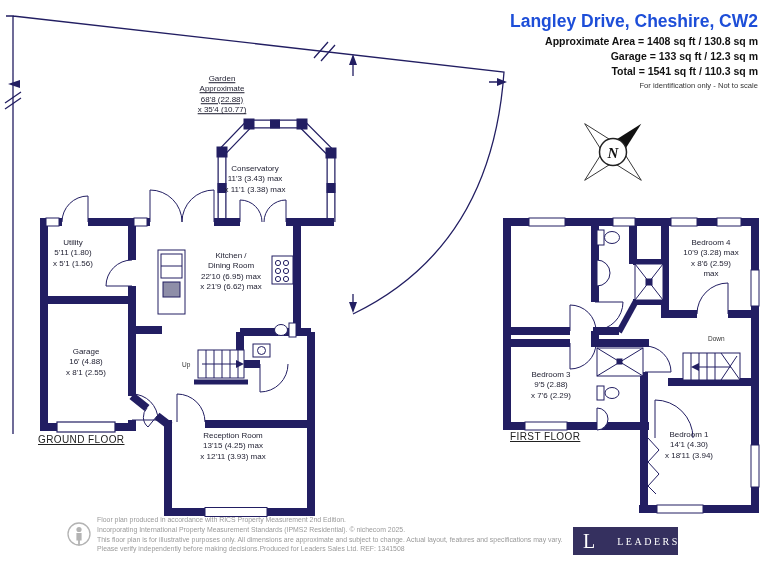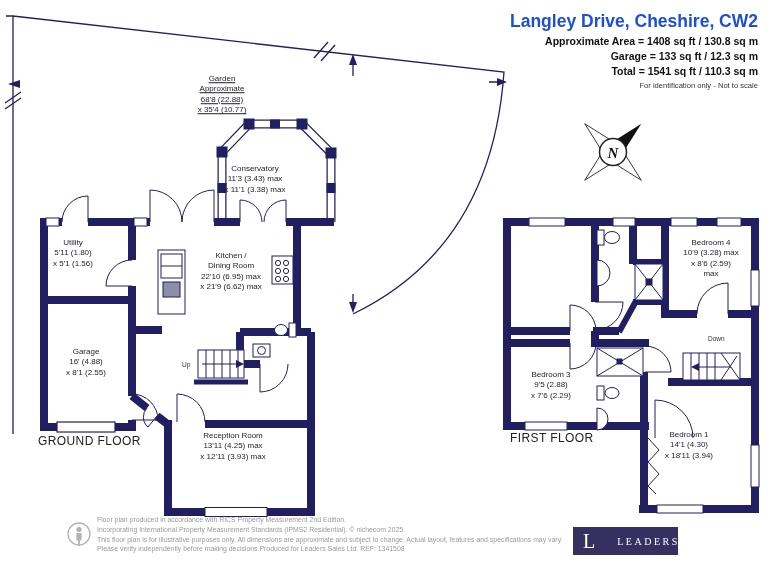--- a/index.html
+++ b/index.html
@@ -1,21 +1,21 @@
 <!DOCTYPE html>
 <html><head>
 <meta charset="utf-8">
 <style>
   html,body{margin:0;padding:0;background:#fff;}
   #page{position:relative;width:768px;height:576px;background:#fff;overflow:hidden;
         font-family:"Liberation Sans", sans-serif;color:#222;}
   .abs{position:absolute;}
   .room-label{white-space:pre-line;text-align:center;font-size:8px;line-height:1.3;
               color:#1c1c2e;transform:translate(-50%,-50%);}
-  .floor-label{font-size:12px;letter-spacing:.4px;color:#222;}
+  .floor-label{font-size:10px;letter-spacing:.4px;color:#222;text-decoration:underline;}
   .tiny-label{font-size:6.5px;color:#333;}
   #header{position:absolute;right:10px;top:11px;text-align:right;}
   #header h1{margin:0;font-size:17.5px;font-weight:bold;color:#1d4ed8;}
   .area-line{font-size:10.5px;font-weight:600;color:#111;margin-top:3px;}
   .note-line{font-size:7.6px;color:#333;margin-top:4px;}
   #footer-text{position:absolute;left:97px;top:515px;width:575px;
                font-size:6.9px;line-height:1.42;color:#9a9a9a;}
   #footer-text span{display:block;}
   #leaders-logo{position:absolute;left:573px;top:527px;width:105px;height:28px;
                 background:#35305f;display:flex;align-items:center;color:#fff;
@@ -232,21 +232,21 @@
 5'11 (1.80)
 x 5'1 (1.56)</div>
   <div class="abs room-label" style="left:231px;top:272px;">Kitchen /
 Dining Room
 22'10 (6.95) max
 x 21'9 (6.62) max</div>
   <div class="abs room-label" style="left:86px;top:363px;">Garage
 16' (4.88)
 x 8'1 (2.55)</div>
   <div class="abs room-label" style="left:233px;top:447px;">Reception Room
-13'11 (4.25) max
+13'15 (4.25) max
 x 12'11 (3.93) max</div>
 
   <div class="abs room-label" style="left:704px;top:259px;margin-left:7px;">Bedroom 4
 10'9 (3.28) max
 x 8'6 (2.59) max</div>
   <div class="abs room-label" style="left:551px;top:386px;">Bedroom 3
 9'5 (2.88)
 x 7'6 (2.29)</div>
   <div class="abs room-label" style="left:689px;top:446px;">Bedroom 1
 14'1 (4.30)

